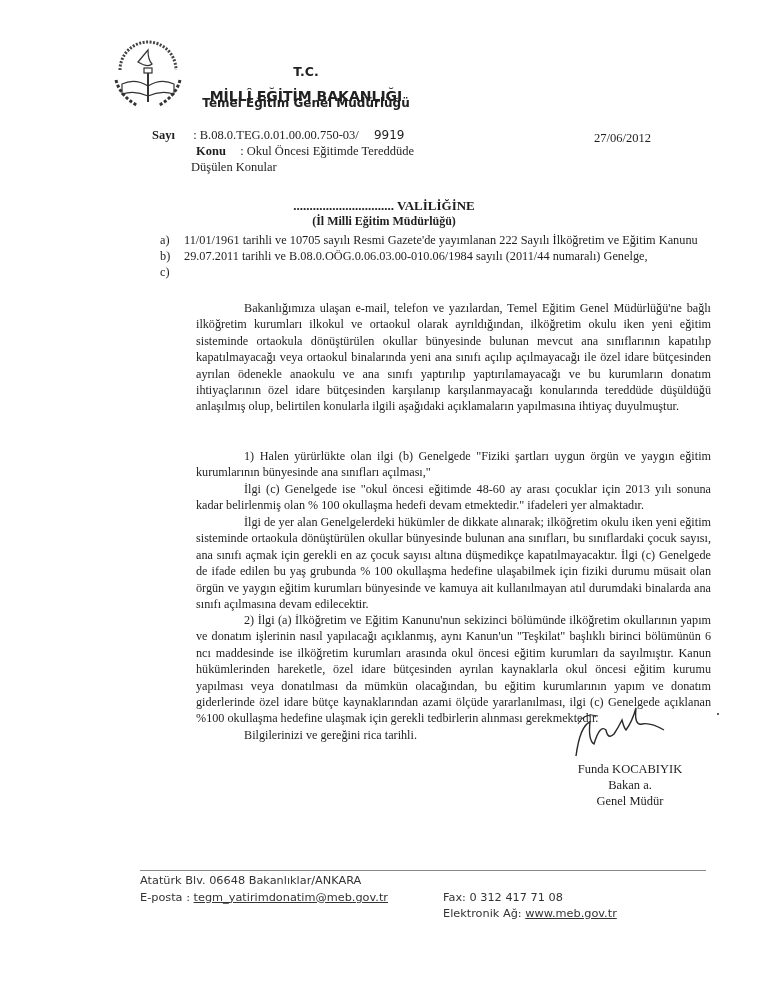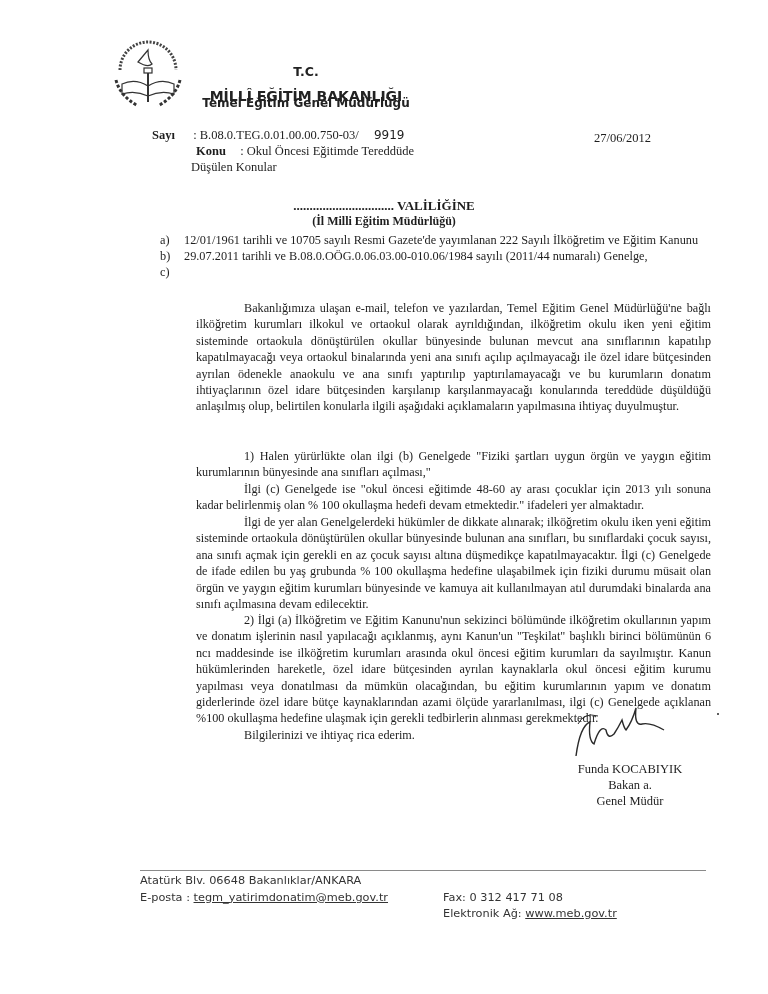--- a/index.html
+++ b/index.html
@@ -55,37 +55,37 @@
 </div>
 <div class="abs meta" style="left:191px; top:160px;">Düşülen Konular</div>
 <div class="abs meta" style="left:548px; top:131px;margin-left:46px;">27/06/2012</div>
 
 <div class="abs addr" style="top:198px; font-size:13px;">............................... VALİLİĞİNE</div>
 <div class="abs addr" style="top:214px; font-size:12px;">(İl Milli Eğitim Müdürlüğü)</div>
 
 <div class="abs refs" style="top:232px;">
   <div class="item">
     <span class="lbl">a)</span>
-    <span>12/01/1961 tarihli ve 10705 sayılı Resmi Gazete'de yayımlanan 222 Sayılı İlköğretim ve Eğitim Kanunu</span>
+    <span>11/01/1961 tarihli ve 10705 sayılı Resmi Gazete'de yayımlanan 222 Sayılı İlköğretim ve Eğitim Kanunu</span>
   </div>
   <div class="item">
     <span class="lbl">b)</span>
     <span>29.07.2011 tarihli ve B.08.0.OÖG.0.06.03.00-010.06/1984 sayılı (2011/44 numaralı) Genelge,</span>
   </div>
   <div class="item">
     <span class="lbl">c)</span>
   </div>
 </div>
 
 <div class="abs body-p" style="top:300px; text-indent:48px;">Bakanlığımıza ulaşan e-mail, telefon ve yazılardan, Temel Eğitim Genel Müdürlüğü'ne bağlı ilköğretim kurumları ilkokul ve ortaokul olarak ayrıldığından, ilköğretim okulu iken yeni eğitim sisteminde ortaokula dönüştürülen okullar bünyesinde bulunan mevcut ana sınıflarının kapatılıp kapatılmayacağı veya ortaokul binalarında yeni ana sınıfı açılıp açılmayacağı ile özel idare bütçesinden ayrılan ödenekle anaokulu ve ana sınıfı yaptırılıp yaptırılamayacağı ve bu kurumların donatım ihtiyaçlarının özel idare bütçesinden karşılanıp karşılanmayacağı konularında tereddüde düşüldüğü anlaşılmış olup, belirtilen konularla ilgili aşağıdaki açıklamaların yapılmasına ihtiyaç duyulmuştur.</div>
 <div class="abs body-p" style="top:448px; text-indent:48px;">1) Halen yürürlükte olan ilgi (b) Genelgede "Fiziki şartları uygun örgün ve yaygın eğitim kurumlarının bünyesinde ana sınıfları açılması,"</div>
 <div class="abs body-p" style="top:481px; text-indent:48px;">İlgi (c) Genelgede ise "okul öncesi eğitimde 48-60 ay arası çocuklar için 2013 yılı sonuna kadar belirlenmiş olan % 100 okullaşma hedefi devam etmektedir." ifadeleri yer almaktadır.</div>
 <div class="abs body-p" style="top:514px; text-indent:48px;">İlgi de yer alan Genelgelerdeki hükümler de dikkate alınarak; ilköğretim okulu iken yeni eğitim sisteminde ortaokula dönüştürülen okullar bünyesinde bulunan ana sınıfları, bu sınıflardaki çocuk sayısı, ana sınıfı açmak için gerekli en az çocuk sayısı altına düşmedikçe kapatılmayacaktır. İlgi (c) Genelgede de ifade edilen bu yaş grubunda % 100 okullaşma hedefine ulaşabilmek için fiziki durumu müsait olan örgün ve yaygın eğitim kurumları bünyesinde ve kamuya ait kullanılmayan atıl durumdaki binalarda ana sınıfı açılmasına devam edilecektir.</div>
 <div class="abs body-p" style="top:612px; text-indent:48px;">2) İlgi (a) İlköğretim ve Eğitim Kanunu'nun sekizinci bölümünde ilköğretim okullarının yapım ve donatım işlerinin nasıl yapılacağı açıklanmış, aynı Kanun'un "Teşkilat" başlıklı birinci bölümünün 6 ncı maddesinde ise ilköğretim kurumları arasında okul öncesi eğitim kurumları da sayılmıştır. Kanun hükümlerinden hareketle, özel idare bütçesinden ayrılan kaynaklarla okul öncesi eğitim kurumu yapılması veya donatılması da mümkün olacağından, bu eğitim kurumlarının yapım ve donatım giderlerinde özel idare bütçe kaynaklarından azami ölçüde yararlanılması, ilgi (c) Genelgede açıklanan %100 okullaşma hedefine ulaşmak için gerekli tedbirlerin alınması gerekmektedir.</div>
-<div class="abs body-p" style="top:727px; text-indent:48px;">Bilgilerinizi ve ihtiyaç rica ederim.</div>
+<div class="abs body-p" style="top:727px; text-indent:48px;">Bilgilerinizi ve gereğini rica tarihli.</div>
 
 <div class="abs" style="left:568px; top:706px; width:160px; height:60px;">
   <svg width="160" height="60" viewBox="0 0 160 60">
     <path d="M8 50 q4 -30 14 -34 q-2 18 4 22 q6 -20 12 -14 q2 10 8 4 q4 -6 8 -14 q2 8 4 10 q6 -8 10 -22 q-2 18 6 16 q8 -2 22 6" fill="none" stroke="#2a2a2a" stroke-width="1.4"></path>
     <path d="M30 10 q-14 -4 -20 8" fill="none" stroke="#2a2a2a" stroke-width="1"></path>
     <circle cx="150" cy="8" r="1" fill="#2a2a2a"></circle>
   </svg>
 </div>
 <div class="abs sig" style="left:570px; top:762px; width:120px;">Funda KOCABIYIK</div>
 <div class="abs sig" style="left:570px; top:778px; width:120px;">Bakan a.</div>

